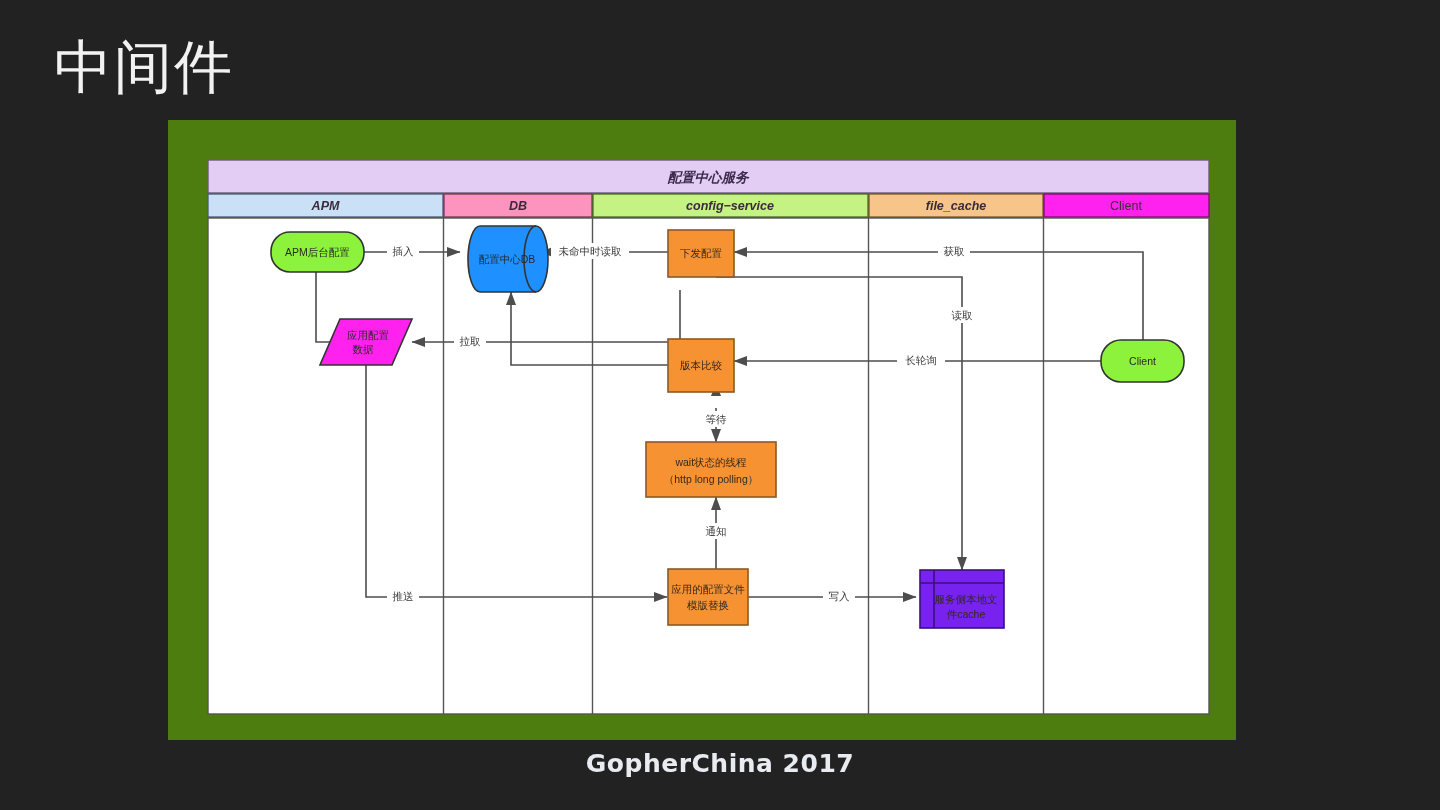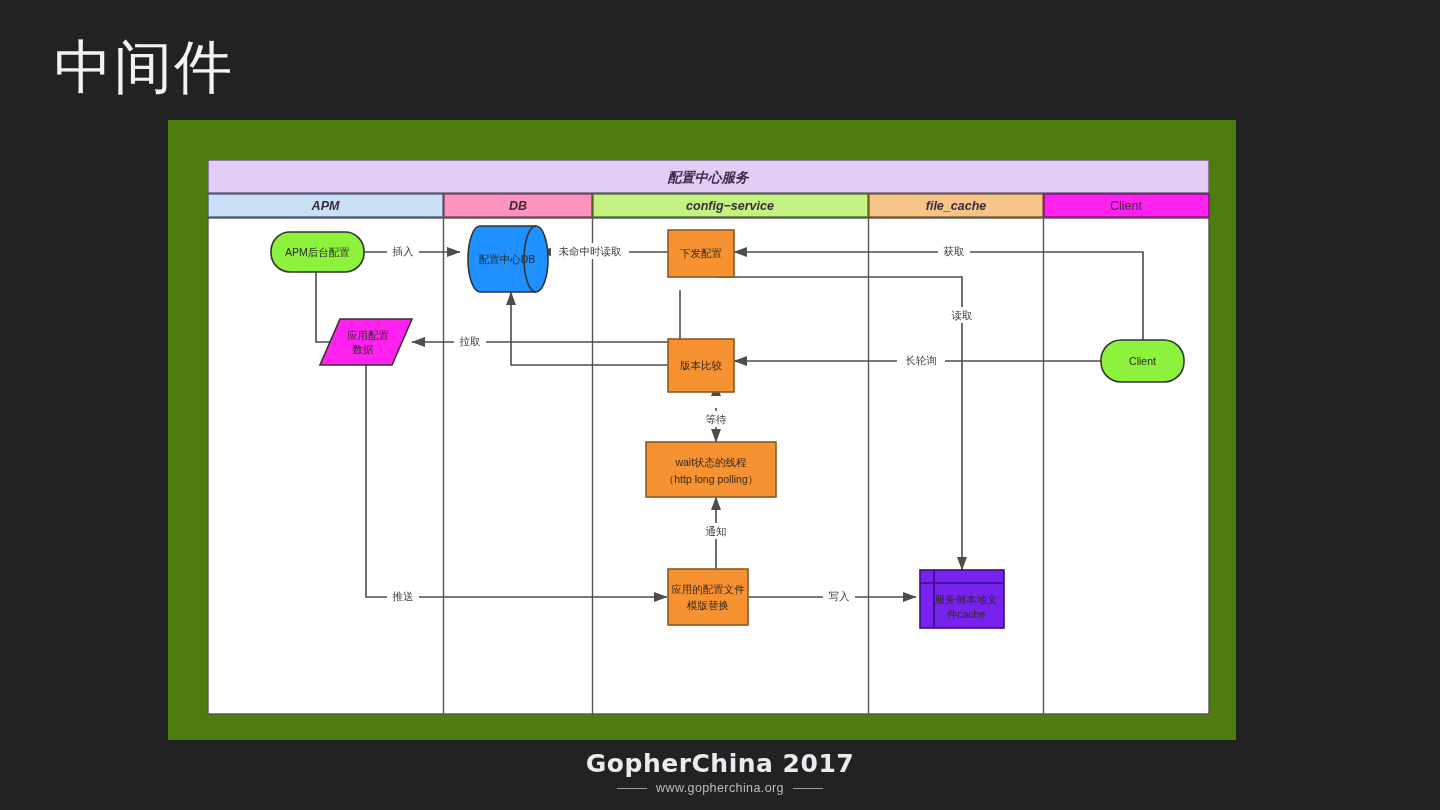--- a/index.html
+++ b/index.html
@@ -290,20 +290,15 @@
       <g>
         <rect x="933" y="220" width="83" height="42" rx="20" ry="20" fill="#8cf23c" stroke="#333333" stroke-width="1.6"></rect>
         <text class="node-label-dark" x="974.5" y="245">Client</text>
       </g>
 
     </svg>
   </div>
 
   <div id="footer">
     <div id="footer-brand">GopherChina 2017</div>
-    <div id="footer-url-row">
-      <span class="footer-rule"></span>
-      <span id="footer-url">www.gopherchina.org</span>
-      <span class="footer-rule"></span>
-    </div>
   </div>
 
 </div>
 
 </body></html>

